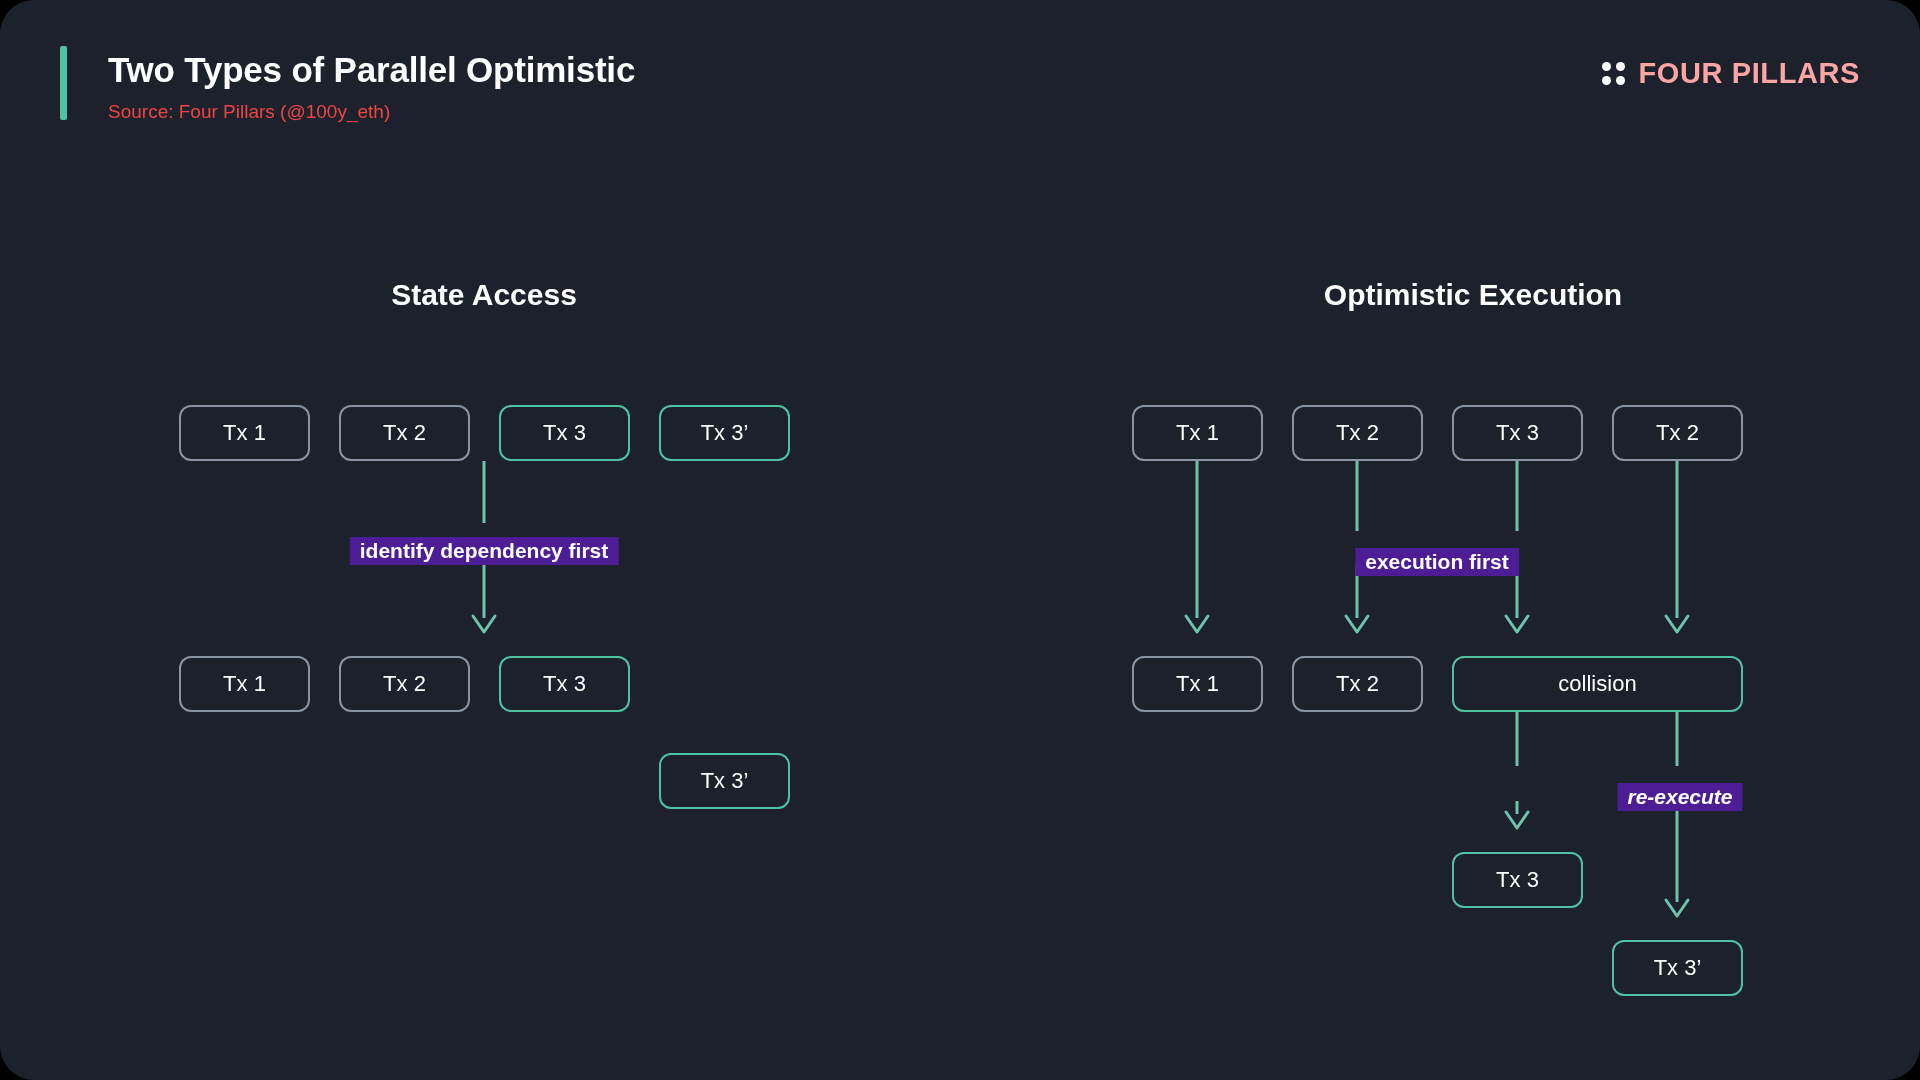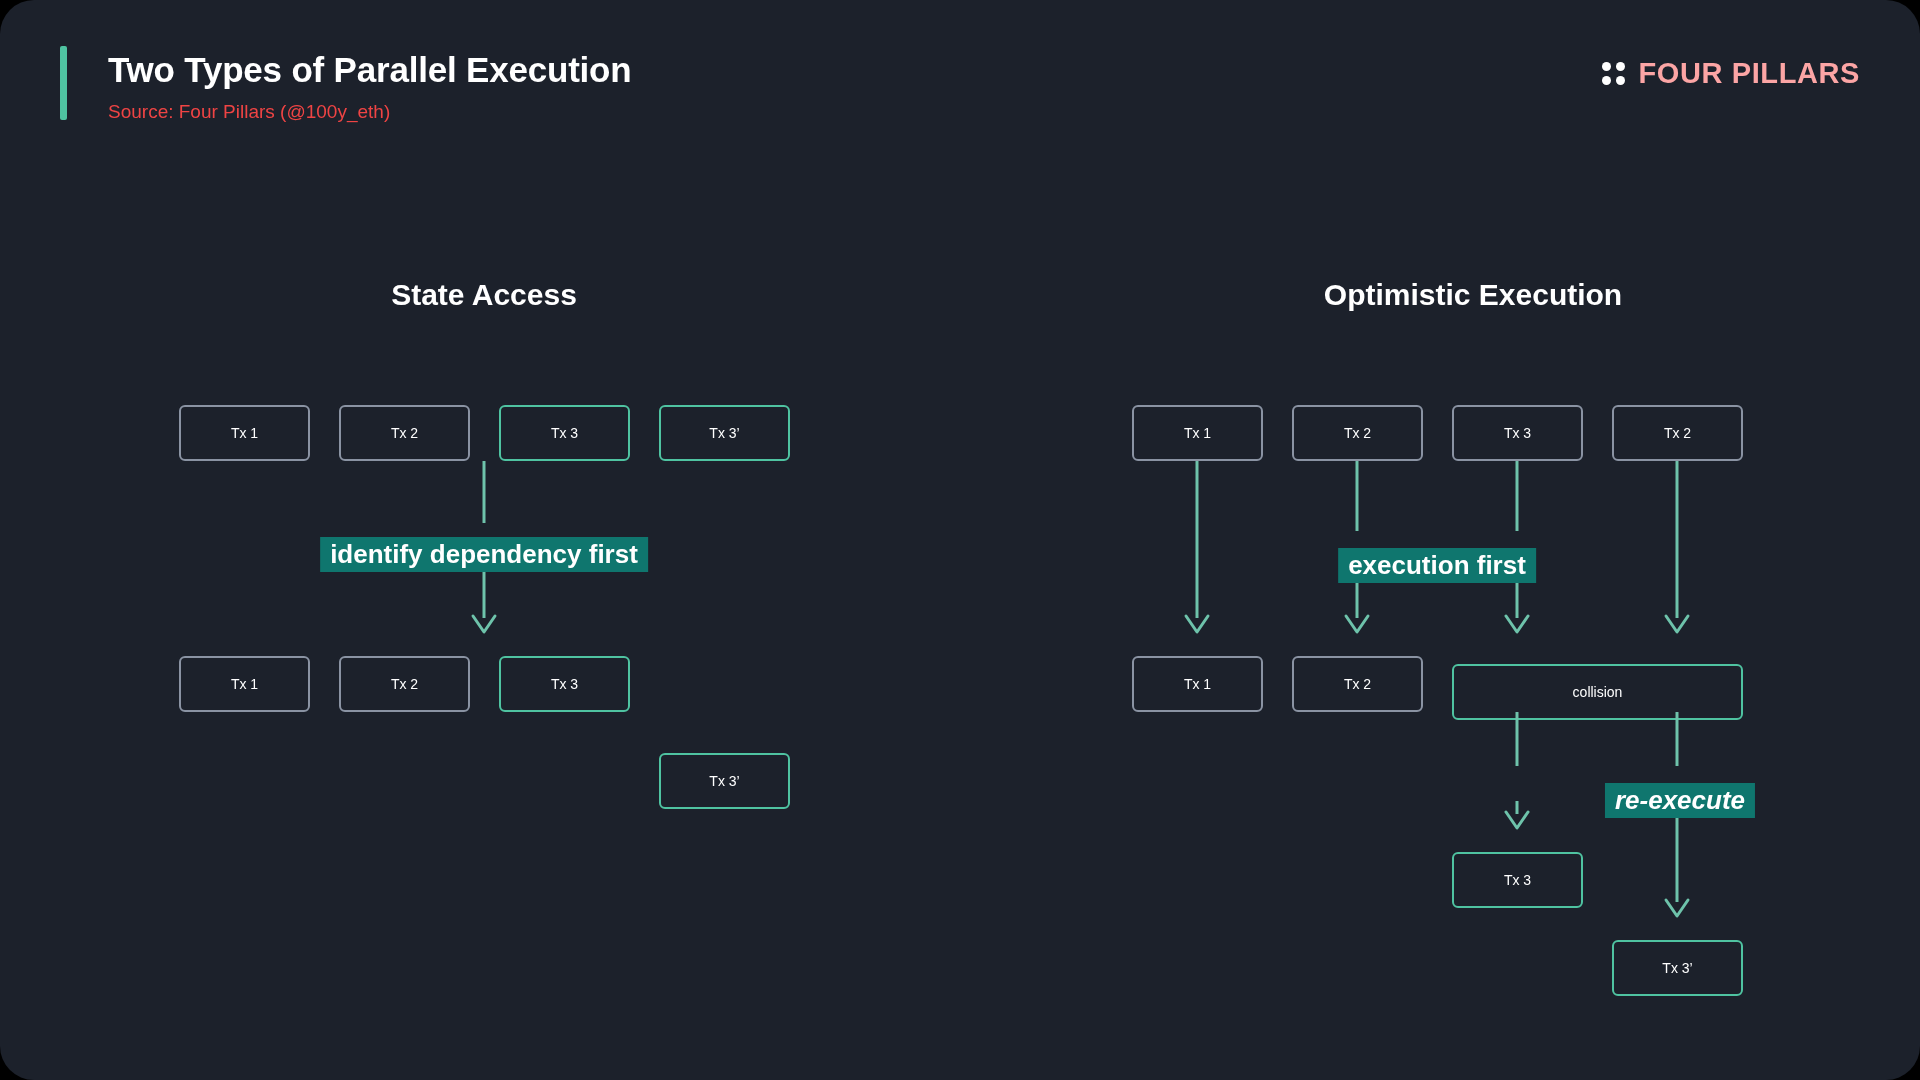--- a/index.html
+++ b/index.html
@@ -102,64 +102,64 @@
     font-weight: bold;
     color: #ffffff;
     white-space: nowrap;
     transform: translateX(-50%);
   }
 
   .node {
     position: absolute;
     box-sizing: border-box;
     height: 56px;
-    border-radius: 6px;
+    border-radius: 12px;
     border: 2px solid #8a93a3;
     background: #1c212b;
     color: #ffffff;
-    font-size: 14px;
+    font-size: 22px;
     font-weight: normal;
     display: flex;
     align-items: center;
     justify-content: center;
     white-space: nowrap;
   }
   .node.accent {
     border-color: #4fc3a1;
   }
 
   .edge-label {
     position: absolute;
-    font-size: 26px;
+    font-size: 21px;
     font-weight: bold;
     color: #ffffff;
     white-space: nowrap;
     transform: translateX(-50%);
-    background: #0f766e;
+    background: #4c1d95;
     padding: 2px 10px;
     z-index: 3;
   }
 
   svg.arrows {
     position: absolute;
     left: 0; top: 0;
     width: 1920px;
     height: 1080px;
     pointer-events: none;
     z-index: 1;
   }
 </style>
 </head>
 <body>
 
 <div id="card">
 
   <div id="header">
     <div id="accent-bar"></div>
-    <div id="title">Two Types of Parallel Execution</div>
+    <div id="title">Two Types of Parallel Optimistic</div>
     <div id="subtitle">Source: Four Pillars (@100y_eth)</div>
     <div id="brand">
       <span id="brand-dots">
         <i></i>
           <i></i>
           <i></i>
           <i></i>
       </span>
       <span id="brand-name">FOUR PILLARS</span>
     </div>
@@ -200,21 +200,21 @@
         <div class="node accent" style="left: 499px; top: 656px; width: 131px;">Tx 3</div>
         <div class="node accent" style="left: 659px; top: 753px; width: 131px;">Tx 3’</div>
         <div class="edge-label" style="left: 484px; top: 537px;">identify dependency first</div>
         <div class="col-heading" style="left: 1437px; top: 278px; margin-left: 36px;">Optimistic Execution</div>
         <div class="node" style="left: 1132px; top: 405px; width: 131px;">Tx 1</div>
         <div class="node" style="left: 1292px; top: 405px; width: 131px;">Tx 2</div>
         <div class="node" style="left: 1452px; top: 405px; width: 131px;">Tx 3</div>
         <div class="node" style="left: 1612px; top: 405px; width: 131px;">Tx 2</div>
         <div class="node" style="left: 1132px; top: 656px; width: 131px;">Tx 1</div>
         <div class="node" style="left: 1292px; top: 656px; width: 131px;">Tx 2</div>
-        <div class="node accent" style="left: 1452px; top: 656px; width: 291px; margin-top: 8px;">collision</div>
+        <div class="node accent" style="left: 1452px; top: 656px; width: 291px;">collision</div>
         <div class="node accent" style="left: 1452px; top: 852px; width: 131px;">Tx 3</div>
         <div class="node accent" style="left: 1612px; top: 940px; width: 131px;">Tx 3’</div>
         <div class="edge-label" style="left: 1437px; top: 548px;">execution first</div>
         <div class="edge-label" style="left: 1680px; top: 783px; font-style: italic;">re-execute</div>
       </div>
   </div>
 
 </div>
 
 </body></html>

